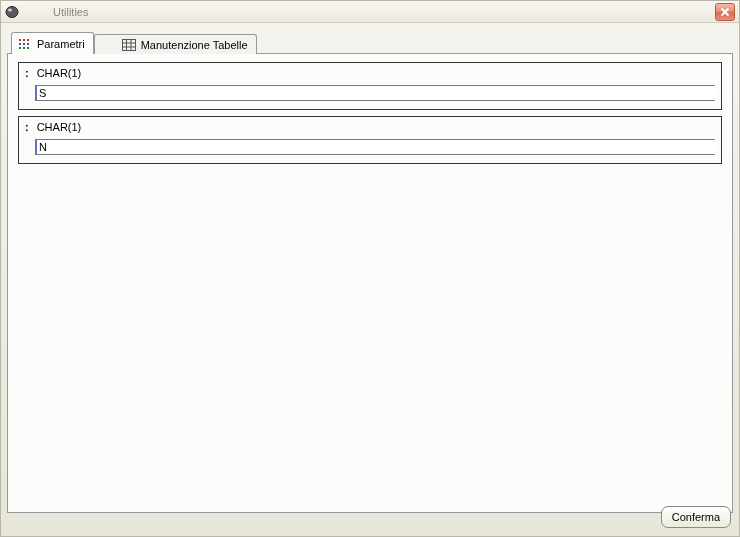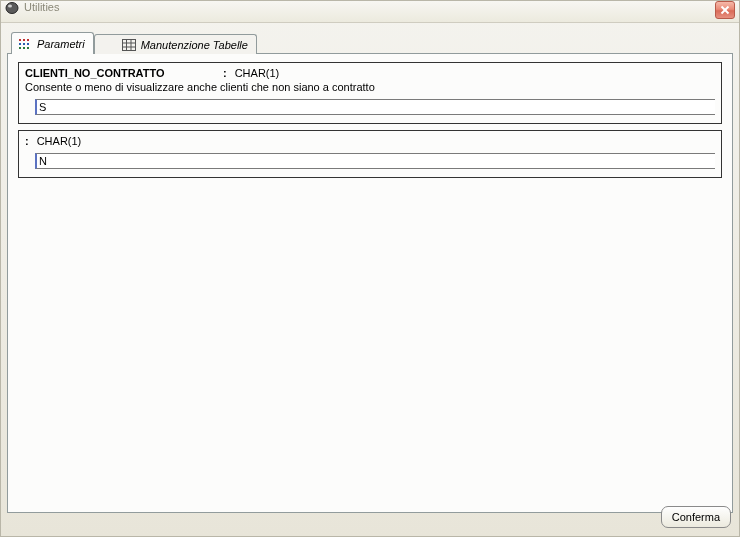--- a/index.html
+++ b/index.html
@@ -16,21 +16,23 @@
     width: 740px; height: 537px;
     background: linear-gradient(#f4f3ee, #e8e5d9);
     border: 1px solid #b9b6a8;
     position: relative;
   }
   .titlebar {
     height: 22px;
     background: linear-gradient(#f7f6f2, #eceade);
     border-bottom: 1px solid #cfccc0;
     display: flex;
+    align-items: center;
     padding: 0 4px;
+    gap: 29px;
   }
   .titlebar .app-icon {
     width: 14px; height: 14px;
     margin-right: 5px;
     display: flex; align-items: center; justify-content: center;
   }
   .titlebar .title {
     color: #8a8878;
     font-size: 11px;
   }
@@ -62,21 +64,20 @@
     padding: 4px 8px 4px 6px;
     border: 1px solid #919b9c;
     border-bottom: none;
     background: #fcfcfb;
     border-top-left-radius: 3px;
     border-top-right-radius: 3px;
     margin-right: 0px;
     cursor: pointer;
     font-size: 11px;
     position: relative;
-    font-style: italic;
   }
   .tab.active {
     background: #fcfcfb;
     z-index: 3;
     height: 22px;
   }
   .tab.inactive {
     background: #f3f2ee;
     height: 20px;
     margin-top: 13px;
@@ -194,25 +195,23 @@
           </svg>
         </span>
         <span>Manutenzione Tabelle</span>
       </div>
     </div>
 
     <div class="tab-panel">
 
       <div class="param-box">
         <div class="param-head">
-          <span class="param-name">CLIENTI_NO_CONTRATTO</span>
           <span class="param-colon">:</span>
           <span class="param-type">CHAR(1)</span>
         </div>
-        <div class="param-desc">Consente o meno di visualizzare anche clienti che non siano a contratto</div>
         <div class="param-input-wrap">
           <input class="param-input" type="text" value="S" style="">
         </div>
       </div>
 
       <div class="param-box">
         <div class="param-head">
           <span class="param-colon">:</span>
           <span class="param-type">CHAR(1)</span>
         </div>

